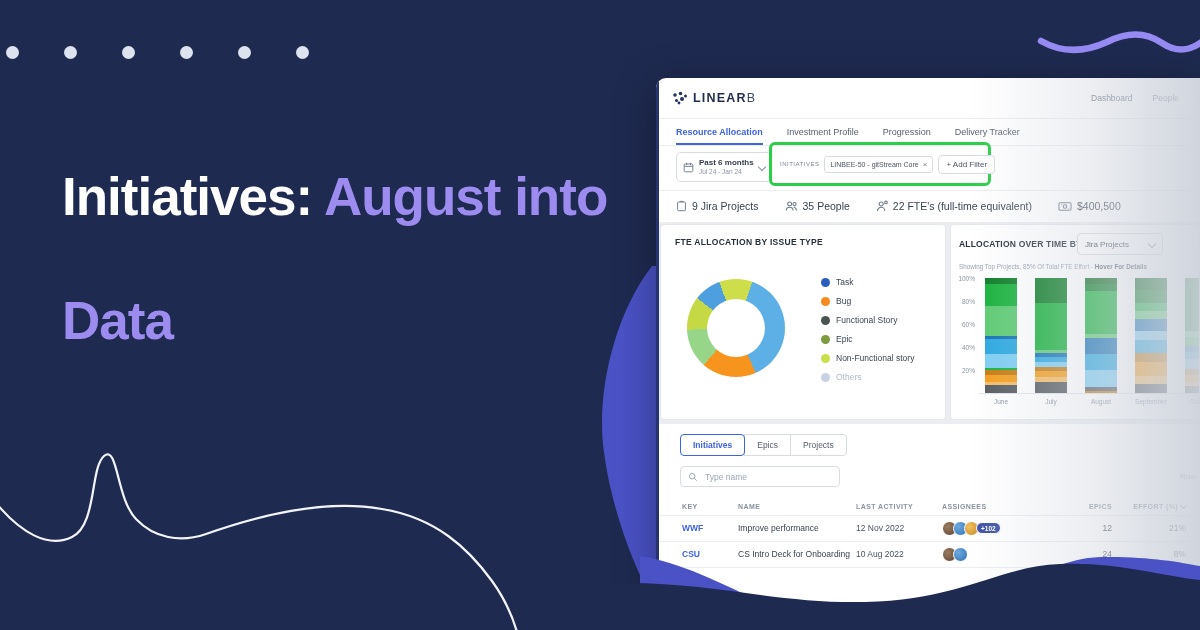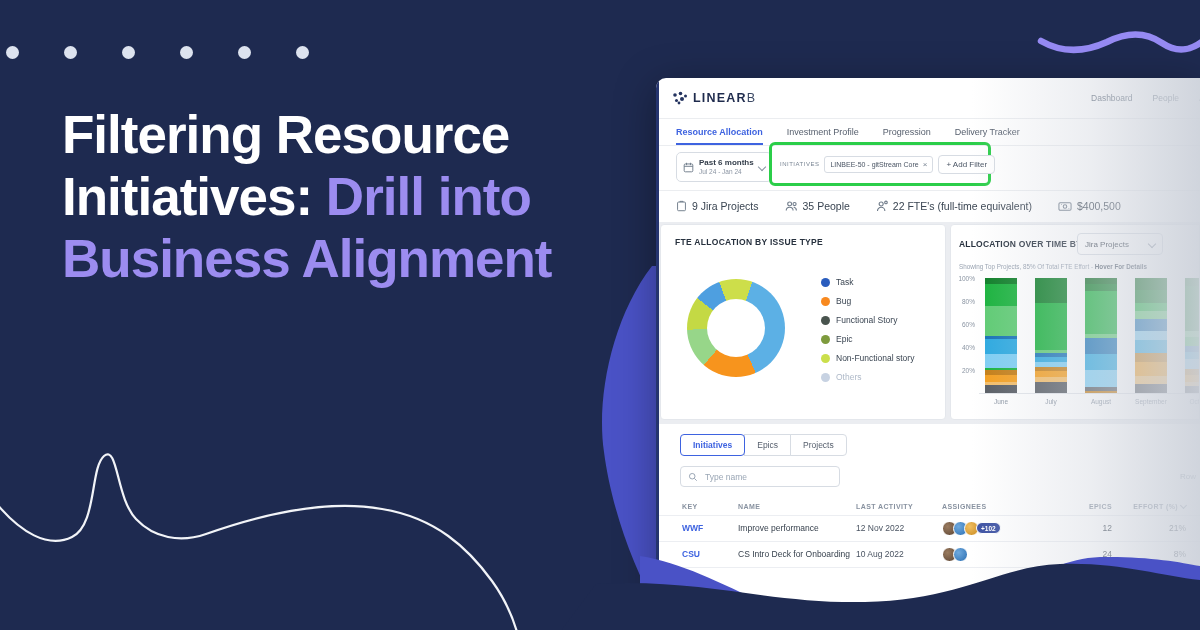--- a/index.html
+++ b/index.html
@@ -118,21 +118,21 @@
 </svg>
 
 <svg class="deco-svg z6" viewBox="0 0 1200 630">
   <path d="M-4,503 C20,532 48,549 72,537 C97,525 90,468 104,456 C118,444 116,498 136,519 C154,538 180,543 206,534 C268,512 330,500 382,509 C436,518 468,548 492,581 C505,599 512,615 517,632" fill="none" stroke="#F2F4F8" stroke-width="2.2" stroke-linecap="round"></path>
 </svg>
 
 <svg class="deco-svg z5" viewBox="0 0 1200 630">
   <path d="M652,266 C612,318 596,398 604,452 C610,498 628,560 662,618 L700,632 L1200,632 L1200,266 Z" fill="#4A52C6"></path>
 </svg>
 
-<h1 class="hero"><span>Filtering Resource</span><br><span>Initiatives: </span><span class="p">Drill into</span><br><span class="p">Business Alignment</span><br></h1>
+<h1 class="hero"><br><span>Initiatives: </span><span class="p">August into</span><br><br><span class="p">Data</span></h1>
 
 <div class="card">
   <div class="edge-strip"></div>
 
   <div class="hdr">
     <div class="brand">
       <span class="sicon">
         <svg width="16" height="14" viewBox="0 0 16 14">
             <g fill="#24335F">
           <circle cx="3" cy="4" r="1.8"></circle>

